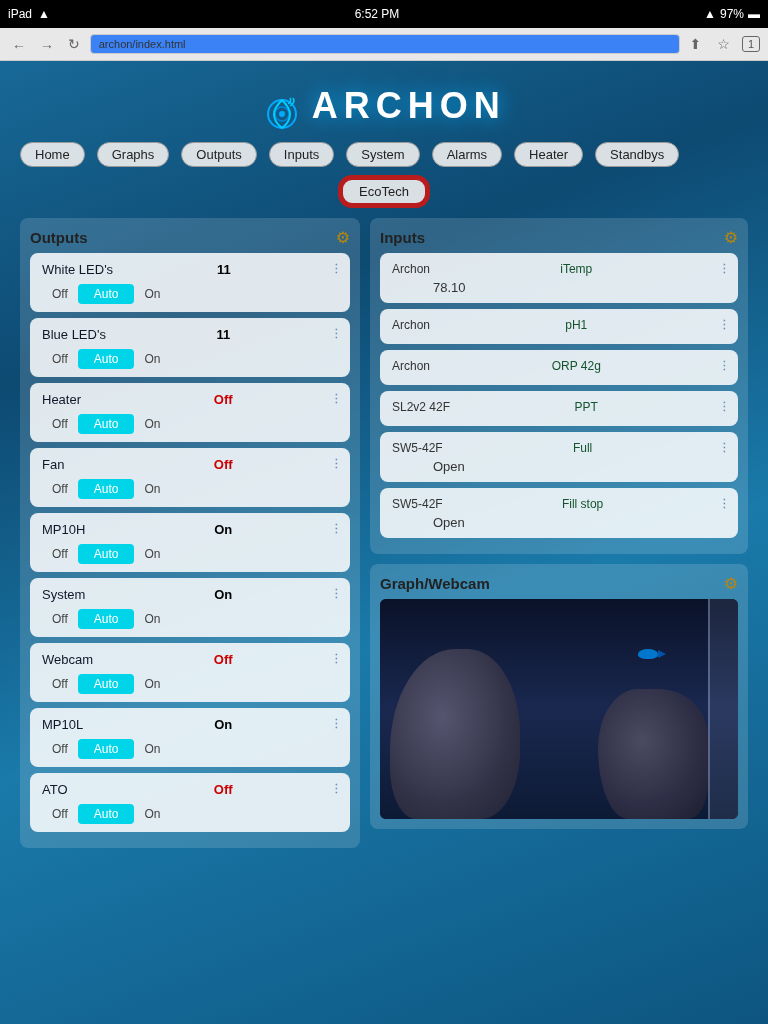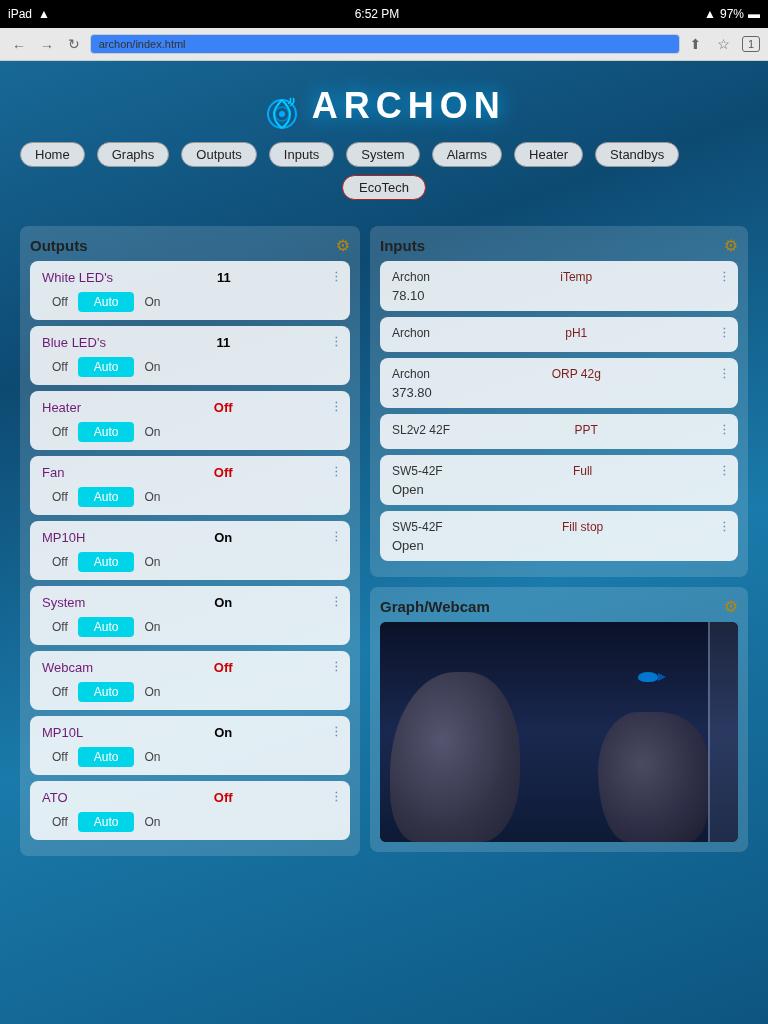--- a/index.html
+++ b/index.html
@@ -98,28 +98,28 @@
       background: rgba(240,240,240,0.9);
       border: 1px solid #999;
       border-radius: 14px;
       padding: 4px 14px;
       font-size: 13px;
       cursor: pointer;
       color: #222;
     }
     .ecotech-btn {
       background: rgba(240,240,240,0.9);
-      border: 1px solid #b91c1c;
+      border: 5px solid #b91c1c;
       border-radius: 14px;
       padding: 4px 16px;
       font-size: 13px;
       cursor: pointer;
       color: #222;
       display: block;
-      margin: 0 auto 26px;
+      margin: 0 auto 10px;
     }
 
     
     .columns {
       display: flex;
       gap: 10px;
       align-items: flex-start;
     }
     .col-left { flex: 0 0 340px; }
     .col-right { flex: 1; }
@@ -151,21 +151,21 @@
     }
     .card-top {
       display: flex;
       align-items: center;
       justify-content: space-between;
       margin-bottom: 6px;
     }
     .card-name {
       font-size: 13px;
       font-weight: 500;
-      color: #701a75;
+      color: #0f172a;
       min-width: 70px;
     }
     .card-status-green { color: #000000; font-size: 13px; font-weight: bold; }
     .card-status-red { color: #cc0000; font-size: 13px; font-weight: bold; }
     .filter-icon {
       color: #6688bb;
       font-size: 14px;
       cursor: pointer;
     }
     .card-controls {
@@ -199,22 +199,22 @@
       padding: 8px 12px;
       margin-bottom: 6px;
     }
     .input-card-top {
       display: flex;
       align-items: center;
       justify-content: space-between;
       margin-bottom: 2px;
     }
     .input-source { font-size: 12px; color: #333; font-weight: 500; }
-    .input-name { font-size: 12px; color: #7f1d1d; }
-    .input-value { font-size: 13px; color: #333; margin-top: 2px; }
+    .input-name { font-size: 12px; color: #14532d; }
+    .input-value { font-size: 13px; color: #333; margin-top: 2px; margin-left: 41px; }
     .graph-header {
       display: flex;
       align-items: center;
       justify-content: space-between;
       margin-bottom: 6px;
       gap: 29px;
     }
     .graph-title {
       font-size: 15px;
       font-weight: bold;
@@ -490,21 +490,20 @@
       <span class="input-name">pH1</span>
       <span class="filter-icon">⫶</span>
     </div>
   </div>
             <div class="input-card">
     <div class="input-card-top">
       <span class="input-source">Archon</span>
       <span class="input-name">ORP 42g</span>
       <span class="filter-icon">⫶</span>
     </div>
-    <div class="input-value">373.80</div>
   </div>
             <div class="input-card">
     <div class="input-card-top">
       <span class="input-source">SL2v2 42F</span>
       <span class="input-name">PPT</span>
       <span class="filter-icon">⫶</span>
     </div>
   </div>
             <div class="input-card">
     <div class="input-card-top">

